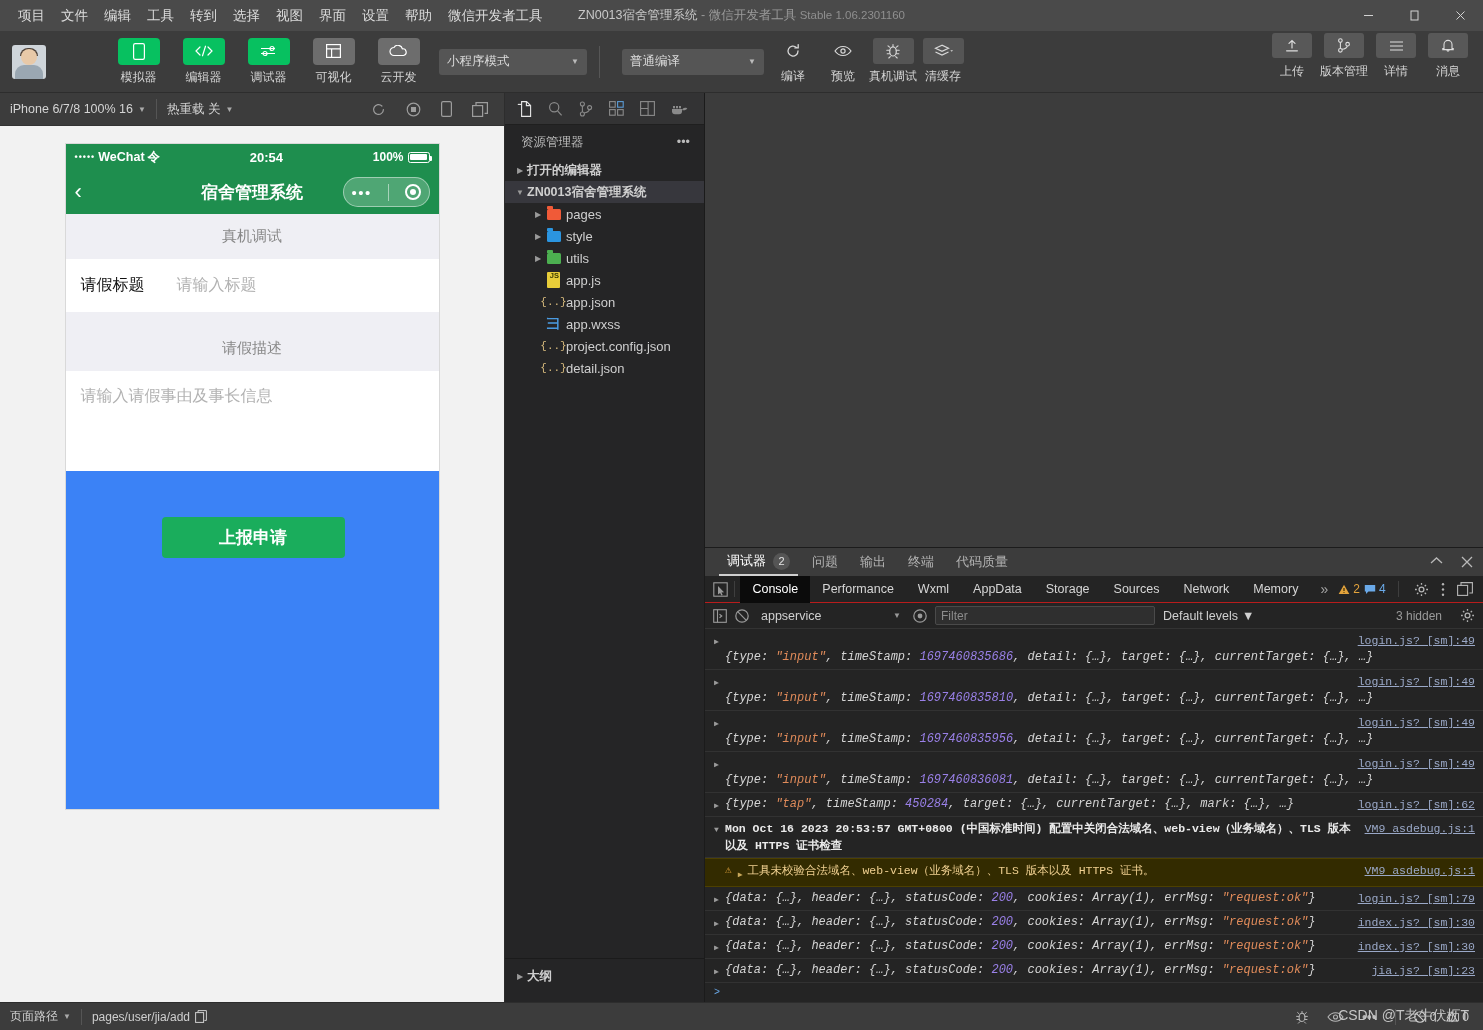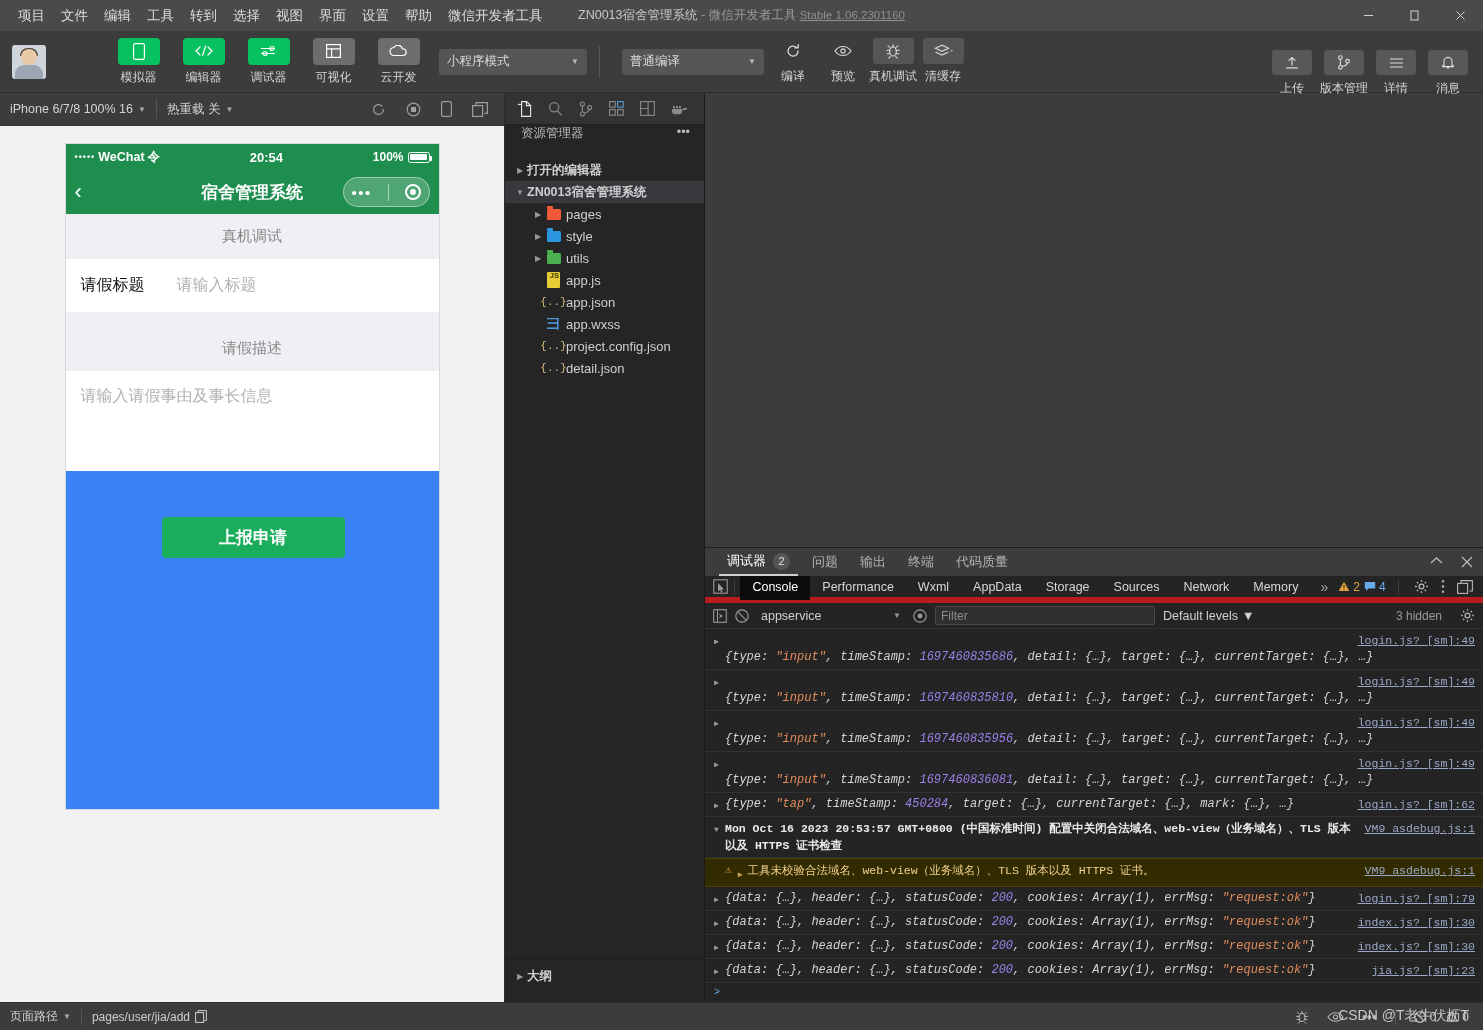--- a/index.html
+++ b/index.html
@@ -10,21 +10,21 @@
     -webkit-font-smoothing:antialiased;
   }
   .app { width:1483px; height:1030px; display:flex; flex-direction:column; position:relative; }
 
   
   .titlebar { height:31px; background:#4a4a4a; display:flex; align-items:center; position:relative; flex:0 0 31px; }
   .menus { display:flex; align-items:center; padding-left:10px; gap:0; }
   .menu-item { padding:4px 8px; font-size:13.5px; color:#dcdcdc; cursor:default; white-space:nowrap; }
   .win-title { position:absolute; left:0; right:0; text-align:center; font-size:12.5px; color:#c8c8c8; pointer-events:none; }
   .win-title .sub { color:#9a9a9a; }
-  .win-title .ver { color:#8f8f8f; font-size:11.5px;text-decoration:underline; }
+  .win-title .ver { color:#8f8f8f; font-size:11.5px; }
   .wctrls { position:absolute; right:0; top:0; height:31px; display:flex; }
   .wbtn { width:46px; height:31px; display:flex; align-items:center; justify-content:center; color:#d2d2d2; }
 
   
   .toolbar { height:62px; background:#3c3c3c; display:flex; align-items:center; flex:0 0 62px; position:relative; border-bottom:1px solid #2d2d2d; }
   .avatar { width:34px; height:34px; margin-left:12px; border-radius:3px; background:#cfd5da; overflow:hidden; position:relative; flex:0 0 34px; }
   .avatar .head { position:absolute; left:9px; top:4px; width:16px; height:16px; border-radius:50%; background:#e8c9a8; }
   .avatar .hair { position:absolute; left:8px; top:3px; width:18px; height:8px; border-radius:9px 9px 0 0; background:#4c4038; }
   .avatar .body { position:absolute; left:3px; top:20px; width:28px; height:16px; border-radius:9px 9px 0 0; background:#9aa7b2; }
   .tgroup { display:flex; align-items:flex-start; gap:20px; margin-left:70px; }
@@ -37,21 +37,21 @@
   .selbox { height:26px; min-width:140px; background:#555; border-radius:3px; display:flex; align-items:center; justify-content:space-between;
             padding:0 8px; color:#dcdcdc; font-size:12.5px; }
   .selbox .caret { font-size:8px; color:#bbb; margin-left:10px; }
   .mode-wrap { margin-left:18px; align-self:center; }
   .compile-wrap { display:flex; align-items:center; align-self:center;margin-left:10px; }
   .igroup { display:flex; align-items:flex-start; margin-left:4px; }
   .ibtn { width:50px; display:flex; flex-direction:column; align-items:center; }
   .ibtn .box { width:41px; height:26px; border-radius:3px; display:flex; align-items:center; justify-content:center; color:#d8d8d8; }
   .ibtn.sq .box { background:#555; }
   .ibtn .lbl { font-size:12px; color:#d4d4d4; margin-top:4px; white-space:nowrap; }
-  .right-group { position:absolute; right:12px; top:19px; display:flex; align-items:flex-start; gap:6px; }
+  .right-group { position:absolute; right:12px; top:2px; display:flex; align-items:flex-start; gap:6px; }
   .rbtn { width:46px; display:flex; flex-direction:column; align-items:center; }
   .rbtn .box { width:40px; height:25px; border-radius:3px; background:#585858; display:flex; align-items:center; justify-content:center; color:#ddd; }
   .rbtn .lbl { font-size:12px; color:#d4d4d4; margin-top:5px; white-space:nowrap; }
 
   
   .body { flex:1; display:flex; min-height:0; }
 
   
   .sim-col { width:505px; display:flex; flex-direction:column; background:#3c3c3c; flex:0 0 505px; border-right:1px solid #2d2d2d; }
   .sim-bar { height:33px; display:flex; align-items:center; background:#3c3c3c; border-bottom:1px solid #333; flex:0 0 33px; }
@@ -87,21 +87,21 @@
   .textarea { background:#fff; padding:15px; min-height:100px; font-size:16px; color:#b2b2b2; }
   .btn-zone { background:#3b82f6; flex:1; padding-top:46px; display:flex; justify-content:flex-start; }
   .submit-btn { width:183px; height:41px; margin-left:96px; background:#1aad5c; border-radius:4px; color:#fff; font-size:17px; font-weight:bold;
                 display:flex; align-items:center; justify-content:center; }
 
   
   .exp-col { width:200px; flex:0 0 200px; background:#252526; display:flex; flex-direction:column; border-right:1px solid #1b1b1b; }
   .act-bar { height:32px; display:flex; align-items:center; gap:16px; padding:0 12px; background:#333334; flex:0 0 32px; color:#8a8a8a; border-bottom:1px solid #1f1f1f; }
   .act-bar .act { display:flex; align-items:center; }
   .act-bar .act.active { color:#e7e7e7; }
-  .exp-title { height:34px; display:flex; align-items:flex-start; justify-content:space-between; padding:0 14px 0 16px;
+  .exp-title { height:34px; display:flex; align-items:center; justify-content:space-between; padding:0 14px 0 16px;
                font-size:12.5px; color:#bbb; flex:0 0 34px; }
   .tree { flex:1; overflow:hidden; font-size:13px; }
   .trow { height:22px; display:flex; align-items:center; padding-left:8px; color:#cfcfcf; white-space:nowrap; }
   .trow.sel { background:#37373d; }
   .tw { width:14px; flex:0 0 14px; display:flex; align-items:center; justify-content:center; color:#9a9a9a; font-size:8px; }
   .ticon { width:17px; flex:0 0 17px; display:flex; align-items:center; justify-content:center; margin-right:4px; font-size:10px; }
   .folder { width:14px; height:11px; border-radius:1.5px; position:relative; }
   .folder:before { content:""; position:absolute; left:0; top:-2.5px; width:6px; height:3px; border-radius:1px 1px 0 0; background:inherit; }
   .f-red { background:#f05a38; }
   .f-blue { background:#2b95e0; }
@@ -118,21 +118,21 @@
   .editor-empty { flex:1; background:#3c3c3c; }
 
   
   .devtools { height:455px; flex:0 0 455px; background:#242424; display:flex; flex-direction:column; border-top:1px solid #1c1c1c; }
   .dt-tabs { height:28px; flex:0 0 28px; display:flex; align-items:center; padding-left:14px; gap:6px; position:relative; background:#3c3c3c; }
   .dt-tab { font-size:13px; color:#b3b3b3; padding:0 8px; height:28px; display:flex; align-items:center; gap:7px; }
   .dt-tab.active { color:#fff; border-bottom:2px solid #cfcfcf; }
   .badge { min-width:17px; height:17px; border-radius:9px; background:#555; color:#e4e4e4; font-size:11px;
            display:flex; align-items:center; justify-content:center; padding:0 5px; }
   .dt-tabs .ctrl { position:absolute; right:10px; display:flex; gap:18px; color:#b9b9b9; }
-  .dt-bar { height:27px; flex:0 0 27px; background:#242424; display:flex; align-items:center; border-bottom:6px solid #b91c1c; padding-left:8px; }
+  .dt-bar { height:27px; flex:0 0 27px; background:#242424; display:flex; align-items:center; border-bottom:1px solid #b91c1c; padding-left:8px; }
   .dt-bar .pick { width:26px; display:flex; align-items:center; justify-content:center; color:#9a9a9a; }
   .dvs { width:1px; height:16px; background:#3e3e3e; margin:0 6px; }
   .dt-pane { font-size:12.5px; color:#d6d6d6; padding:0 12px; height:27px; display:flex; align-items:center; }
   .dt-pane.active { background:#0b0b0b; color:#fff; }
   .dt-more { color:#a5a5a5; padding:0 10px; font-size:14px; }
   .dt-counts { margin-left:auto; display:flex; align-items:center; gap:4px; padding-right:6px; font-size:12px; }
   .cnt-w { color:#e3a33c; display:flex; align-items:center; gap:3px; }
   .cnt-i { color:#6aa9e8; display:flex; align-items:center; gap:3px; }
   .dt-icons { display:flex; align-items:center; gap:12px; padding:0 10px; color:#b5b5b5; }
 

